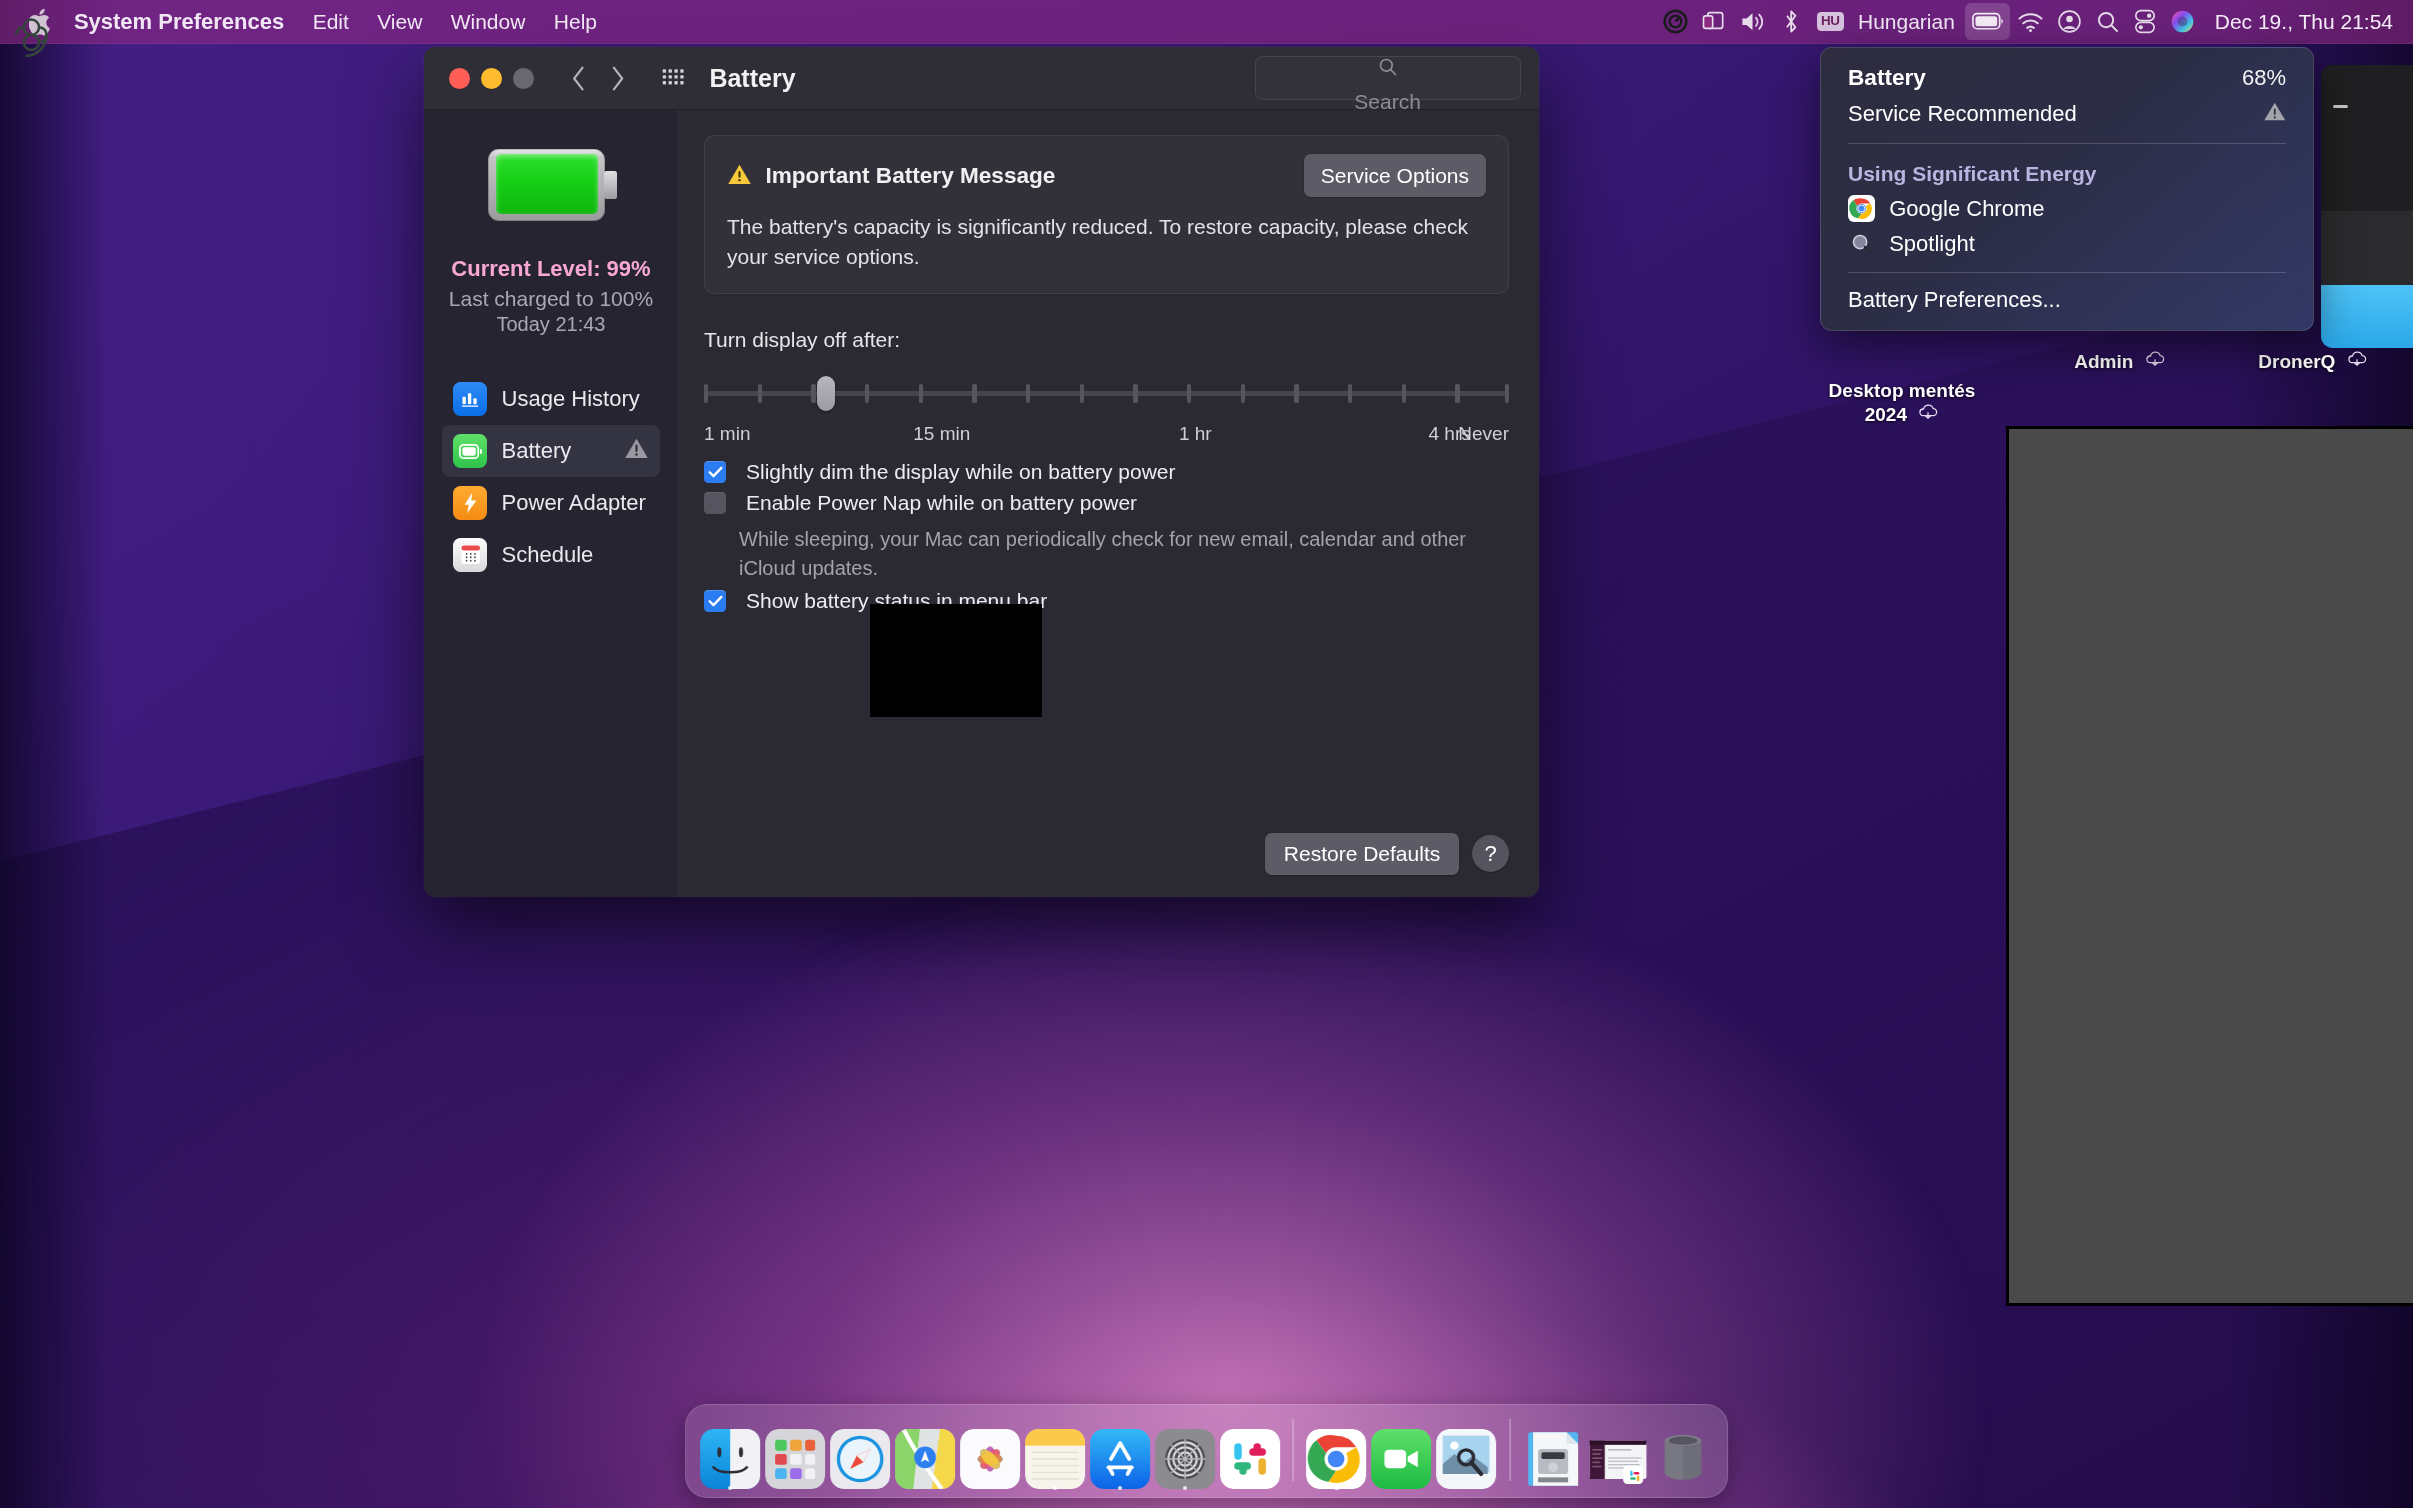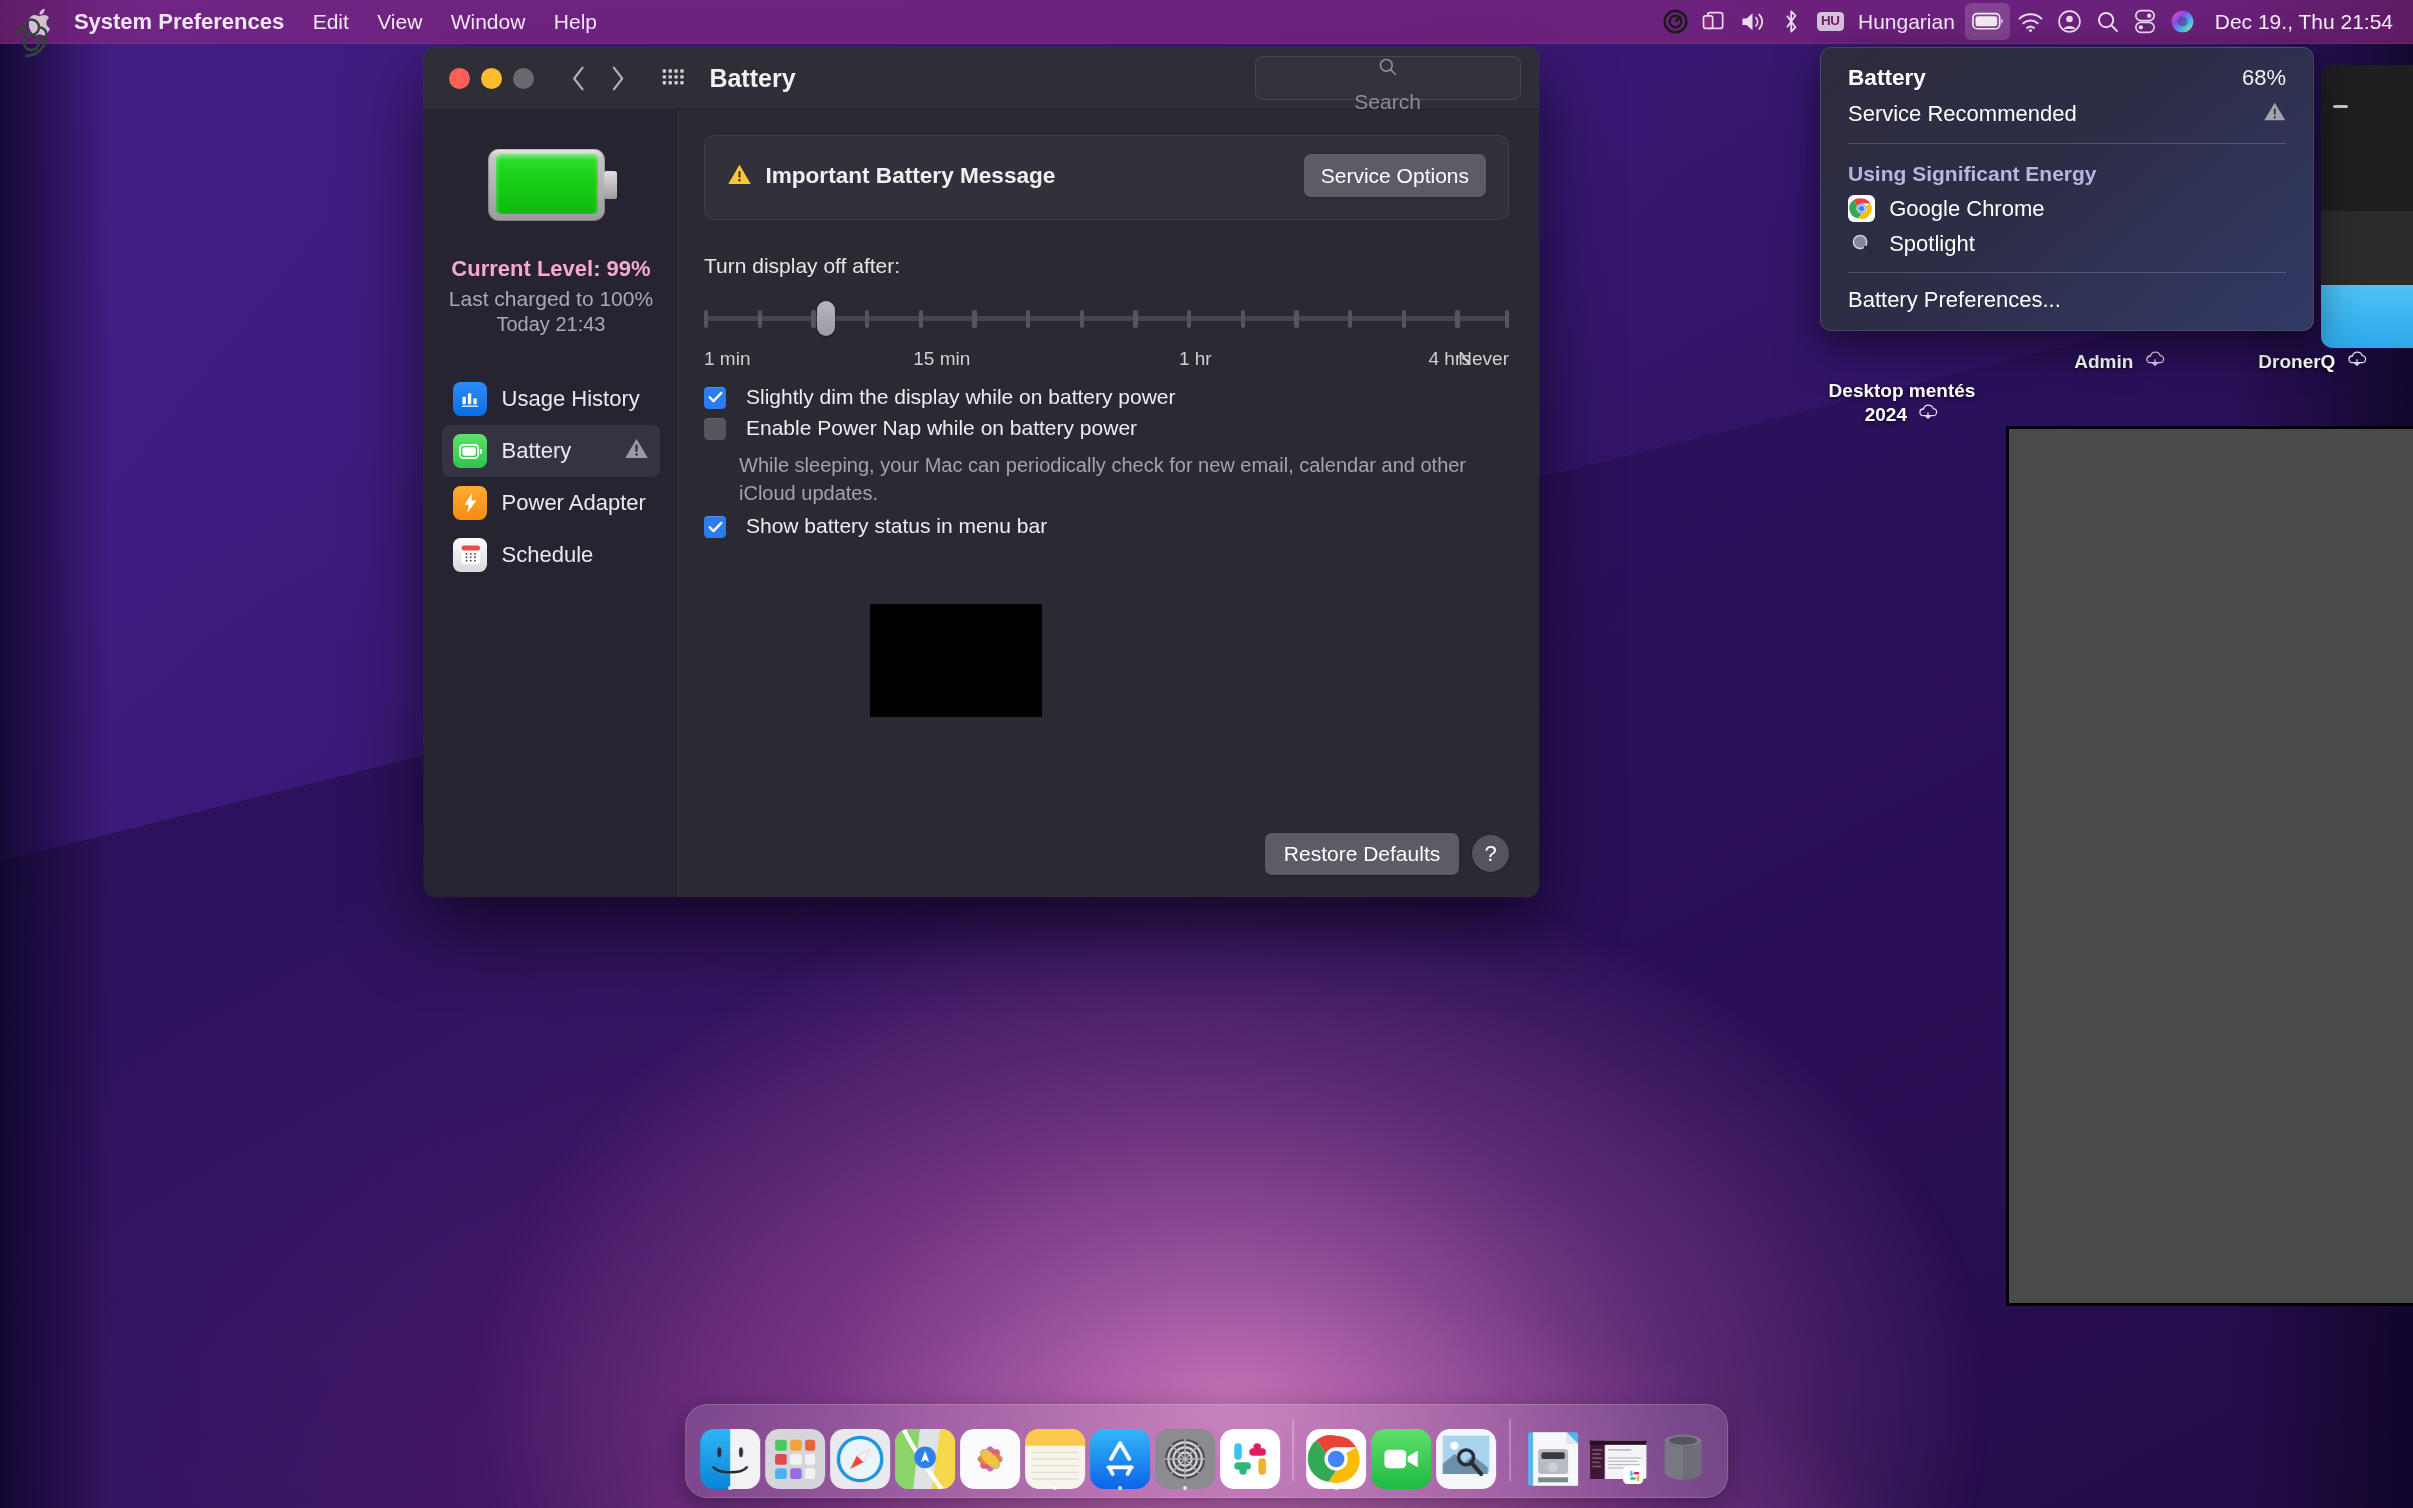--- a/index.html
+++ b/index.html
@@ -594,20 +594,21 @@
           <span>
             <svg width="25" height="22.6" viewBox="0 0 30 27">
                 <path d="M15 2L28.5 25H1.5z" fill="#f7c93a"></path>
                 <rect x="13.8" y="9.5" width="2.4" height="8" rx="1.2" fill="#3a3100"></rect>
                 <circle cx="15" cy="20.5" r="1.4" fill="#3a3100"></circle>
               </svg>
           </span>
           <span class="alert-title">Important Battery Message</span>
           <button class="service-btn">Service Options</button>
         </div>
+        <div class="alert-text">The battery's capacity is significantly reduced. To restore capacity, please check your service options.</div>
       </div>
 
       <div class="sec-label">Turn display off after:</div>
 
       <div class="slider-wrap">
         <div class="slider-track"></div>
         <div id="tickholder">
             <div class="tick" style="left: 0%;"></div>
             <div class="tick" style="left: 6.66667%;"></div>
             <div class="tick" style="left: 13.3333%;"></div>

